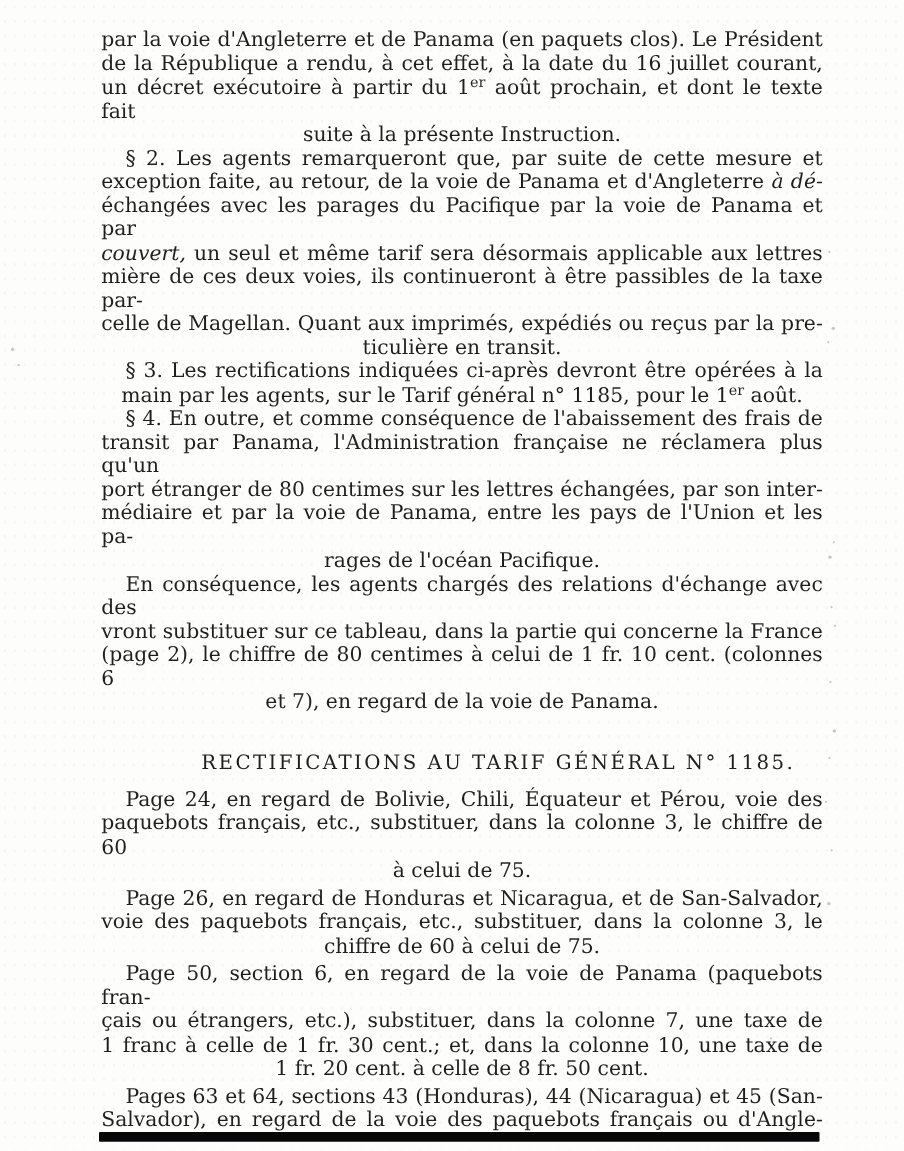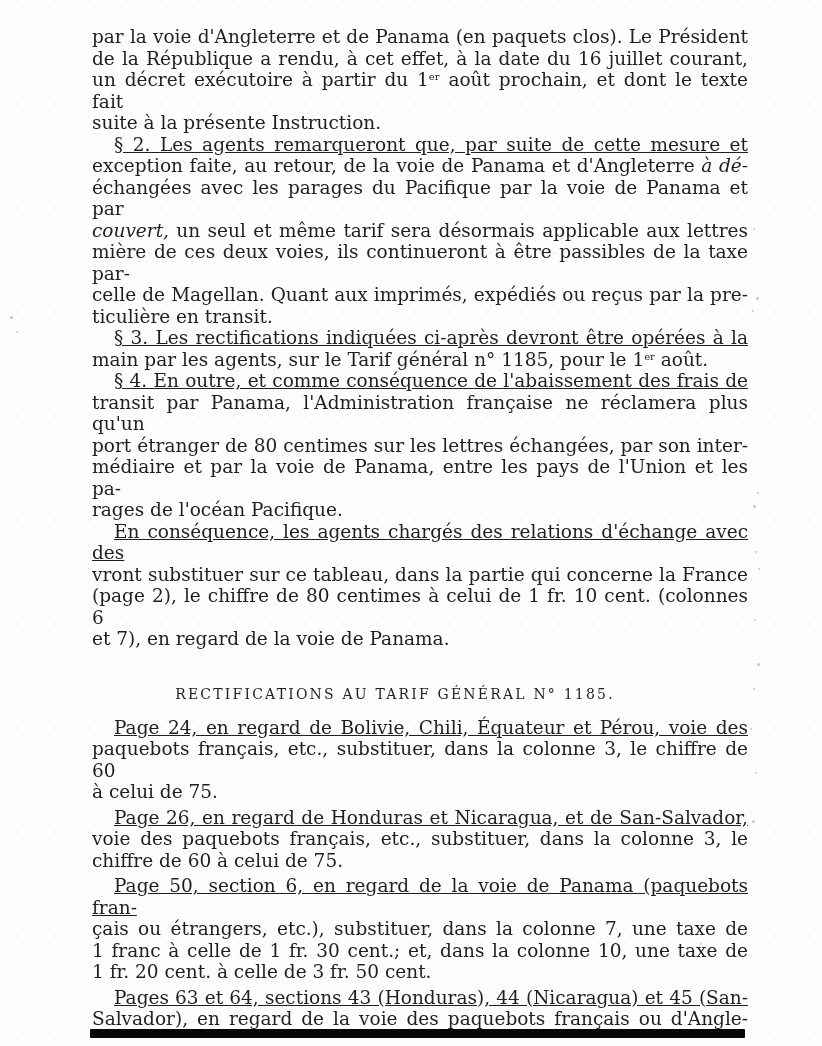--- a/index.html
+++ b/index.html
@@ -20,29 +20,29 @@
     position:absolute;top:26px;left:92px;width:656px;
     font-size:18.5px;line-height:21.5px;
     -webkit-font-smoothing:antialiased;
   }
   .para{margin:0;}
   .tline{
     text-align:justify;
     text-align-last:justify;
     white-space:normal;
   }
-  .tline.lastline{text-align:left;text-align-last:auto;}
-  .tline.indent{text-indent:22px;text-decoration:underline;}
+  .tline.lastline{text-align:center;text-align-last:auto;}
+  .tline.indent{text-indent:22px;}
   .tline i{font-style:italic;margin-top:16px;}
-  .tline sup{font-size:10px;line-height:0;vertical-align:6px;}
+  .tline sup{font-size:13px;line-height:0;vertical-align:6px;}
   #rect-paras .para + .para{margin-top:4px;}
   .heading{
     margin-top:35px;margin-bottom:14px;
-    font-size:14px;letter-spacing:2.2px;
-    text-align:center;position:relative;left:-25px;
+    font-size:18px;letter-spacing:2.2px;
+    text-align:right;position:relative;left:-25px;
     line-height:18px;
     font-variant:small-caps;
     text-transform:none;
   }
   .speck{
     position:absolute;border-radius:50%;
     background:#4a4a4a;opacity:.3;
   }
   .edge-bar{
     position:absolute;left:90px;top:1029px;width:655px;height:9px;
@@ -97,21 +97,21 @@
         </div>
         <div class="para">
           <div class="tline indent"><span>Page 26, en regard de Honduras et Nicaragua, et de San-Salvador,</span></div>
           <div class="tline"><span>voie des paquebots français, etc., substituer, dans la colonne 3, le</span></div>
           <div class="tline lastline"><span>chiffre de 60 à celui de 75.</span></div>
         </div>
         <div class="para">
           <div class="tline indent"><span>Page 50, section 6, en regard de la voie de Panama (paquebots fran-</span></div>
           <div class="tline"><span>çais ou étrangers, etc.), substituer, dans la colonne 7, une taxe de</span></div>
           <div class="tline"><span>1 franc à celle de 1 fr. 30 cent.; et, dans la colonne 10, une taxe de</span></div>
-          <div class="tline lastline"><span>1 fr. 20 cent. à celle de 3 fr. 50 cent.</span></div>
+          <div class="tline lastline"><span>1 fr. 20 cent. à celle de 8 fr. 50 cent.</span></div>
         </div>
         <div class="para">
           <div class="tline indent"><span>Pages 63 et 64, sections 43 (Honduras), 44 (Nicaragua) et 45 (San-</span></div>
           <div class="tline"><span>Salvador), en regard de la voie des paquebots français ou d'Angle-</span></div>
         </div>
       </div>
 
   </div>
   <div class="edge-bar"></div>
 <div class="speck" style="left: 10px; top: 316px; width: 3px; height: 3px;"></div>

